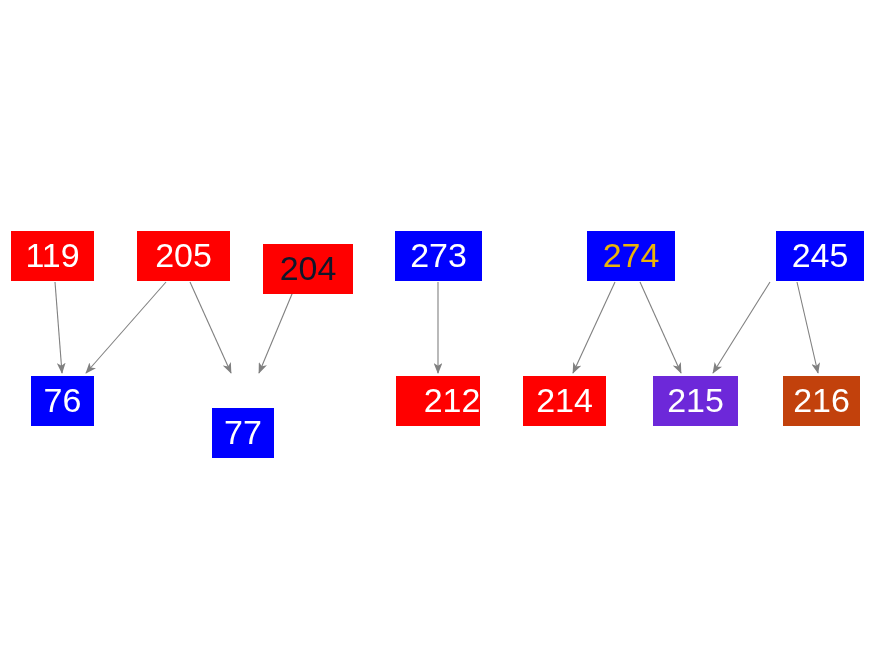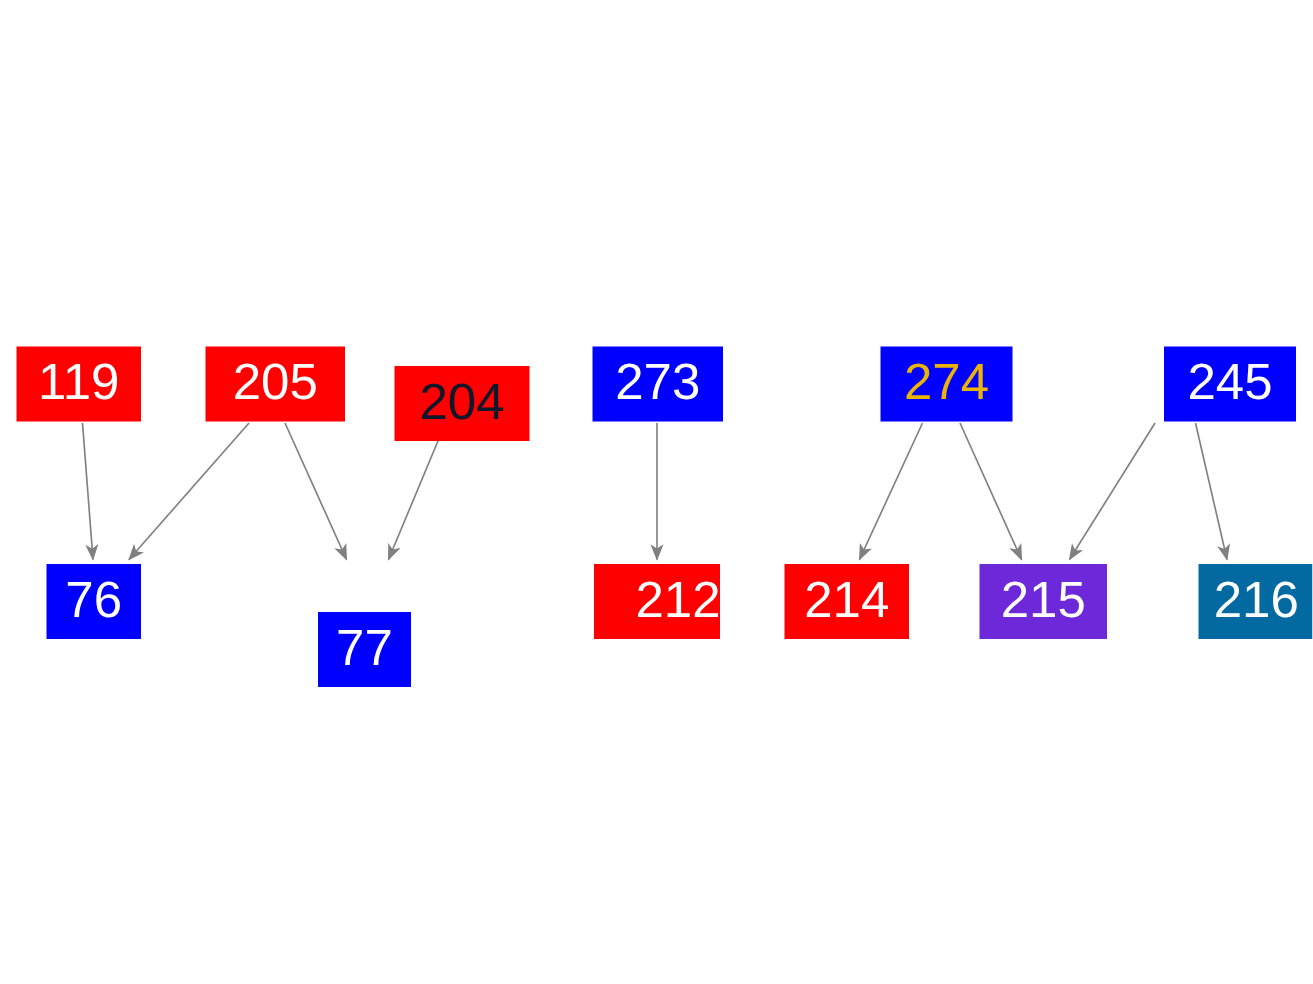--- a/index.html
+++ b/index.html
@@ -95,18 +95,18 @@
       </div>
       <div class="node" style="left: 396px; top: 376px; width: 84px; height: 50px; background: rgb(255, 0, 0); color: rgb(255, 255, 255); padding-left: 28px;">
         <span class="node-label">212</span>
       </div>
       <div class="node" style="left: 523px; top: 376px; width: 83px; height: 50px; background: rgb(255, 0, 0); color: rgb(255, 255, 255);">
         <span class="node-label">214</span>
       </div>
       <div class="node" style="left: 653px; top: 376px; width: 85px; height: 50px; background: #6d28d9; color: rgb(255, 255, 255);">
         <span class="node-label">215</span>
       </div>
-      <div class="node" style="left: 783px; top: 376px; width: 77px; height: 50px; background: #0369a1; color: rgb(255, 255, 255); margin-left: 16px;">
+      <div class="node" style="left: 783px; top: 376px; width: 77px; height: 50px; background: #c2410c; color: rgb(255, 255, 255);">
         <span class="node-label">216</span>
       </div>
     </div>
 
 </div>
 
 </body></html>

